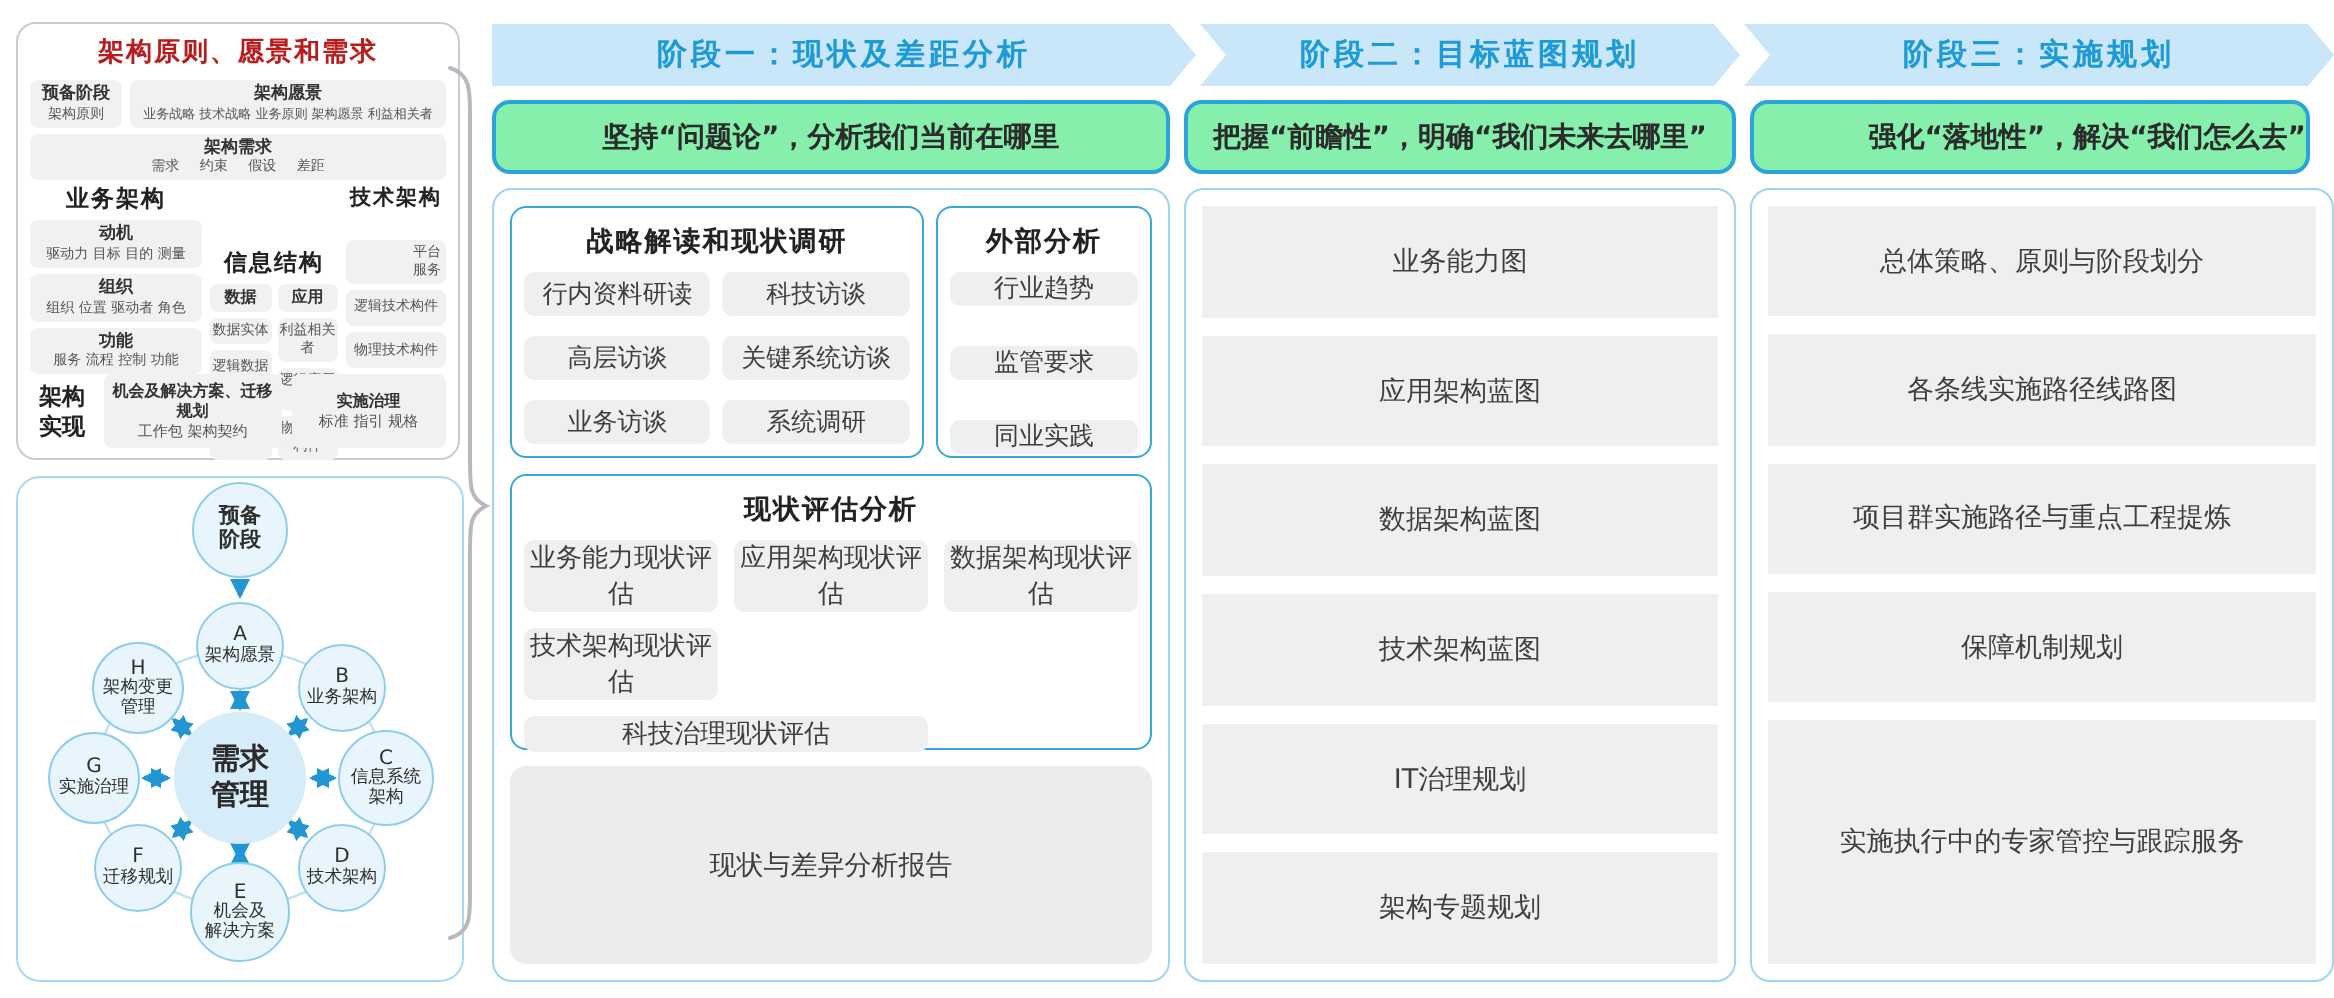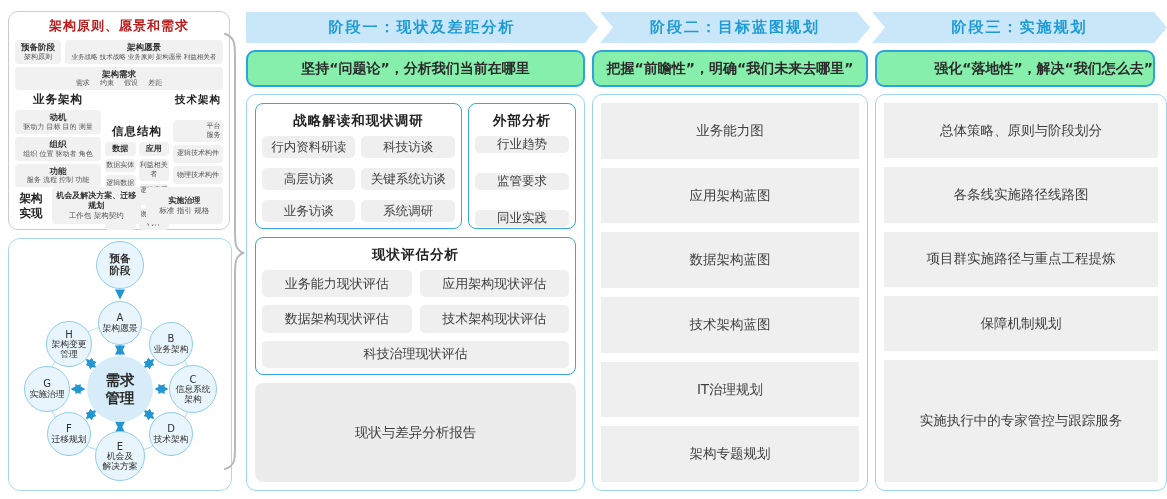--- a/index.html
+++ b/index.html
@@ -81,21 +81,21 @@
            padding:6px 6px;display:flex;flex-direction:column;}
   .bluebox .bb-title{font-size:13.5px;font-weight:bold;color:#222;text-align:center;padding:2px 0 6px;letter-spacing:1px;}
   .p1row{display:flex;gap:6px;height:126px;flex:none;}
   .research{flex:2.05;}
   .external{flex:1;}
   .chip{background:#efefef;border-radius:5px;color:#3f3f3f;display:flex;align-items:center;
         justify-content:center;text-align:center;font-size:12.5px;}
   .r-grid{display:grid;grid-template-columns:1fr 1fr;gap:10px 6px;flex:1;}
   .e-stack{display:flex;flex-direction:column;gap:20px;flex:1;}
   .assess{height:138px;flex:none;}
-  .a-grid{display:grid;grid-template-columns:1fr 1fr;gap:8px;flex:1;}
+  .a-grid{display:grid;grid-template-columns:1fr 1fr 1fr;gap:8px;flex:1;}
   .a-grid .span2{grid-column:1 / span 2;}
   .report{flex:1;font-size:13.5px;border-radius:8px;background:#ececec;}
   .list-col{flex:1;display:flex;flex-direction:column;gap:9px;}
   .list-col .chip{flex:1;font-size:13.5px;border-radius:0;}
   .list-col .chip.tall{flex:2.2;}
 </style>
 </head>
 <body>
 
 <div class="canvas">

